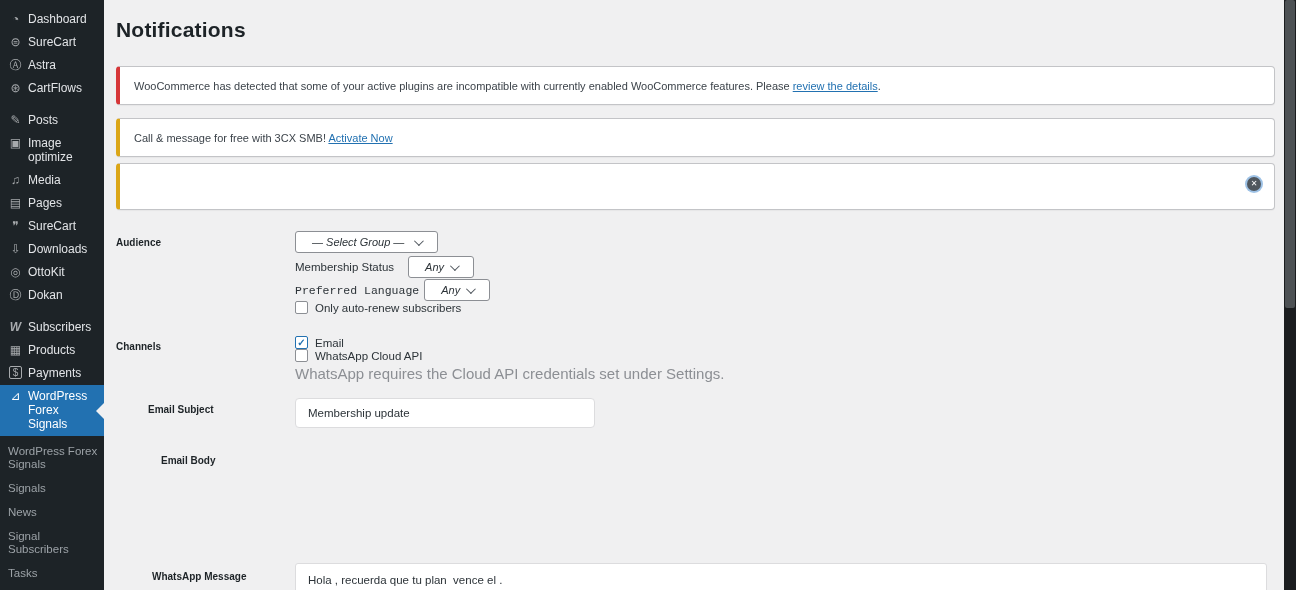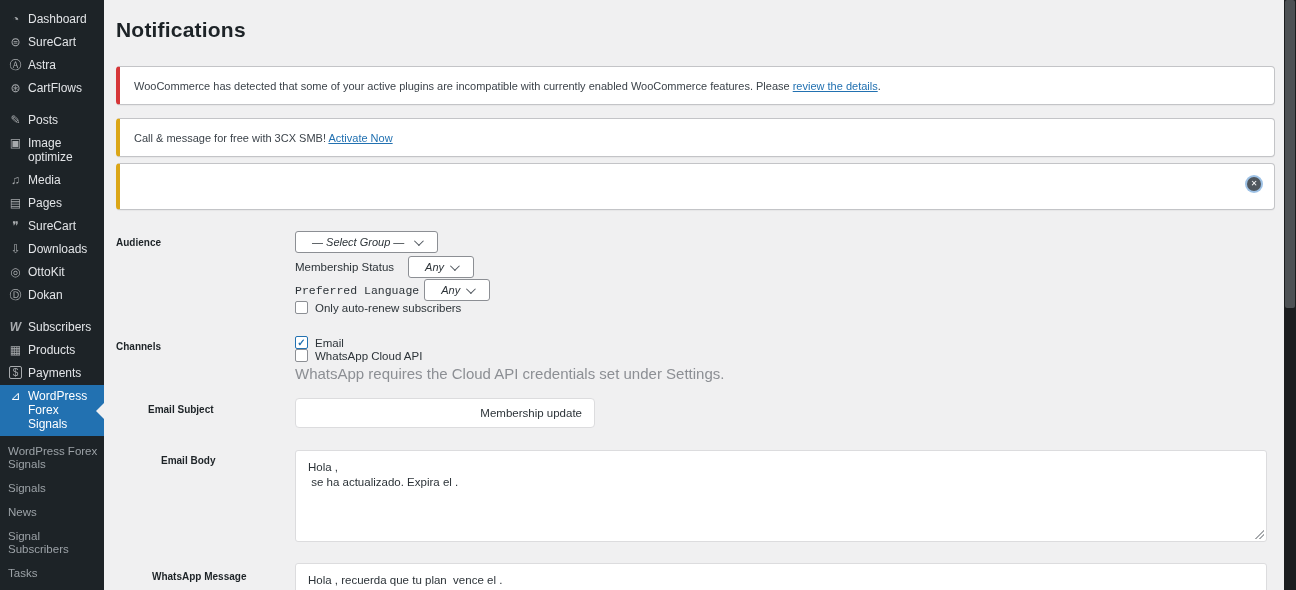--- a/index.html
+++ b/index.html
@@ -39,21 +39,21 @@
   .dismiss { position:absolute; right:13px; top:13px; width:14px; height:14px; border-radius:50%; background:#50575e; color:#fff; font-size:8px; line-height:14px; text-align:center; cursor:pointer; box-shadow:0 0 0 2px #9ec2e6; }
 
   
   .flabel { position:absolute; left:15px; font-size:10px; font-weight:bold; color:#1d2327; }
   .ctl-row { position:absolute; display:flex; align-items:center; font-size:11.5px; color:#2c3338; }
   .sel { background:#fff; border:1px solid #8c8f94; border-radius:3px; height:22px; display:inline-flex; align-items:center; padding:0 16px; font-size:11px; color:#2c3338; cursor:pointer; position:relative;font-style:italic; }
   .sel .chev { width:7px; height:7px; border-right:1.5px solid #50575e; border-bottom:1.5px solid #50575e; transform:rotate(45deg) translateY(-2px); margin-left:10px; flex:none; }
   .cb { width:13px; height:13px; border:1px solid #8c8f94; border-radius:2px; background:#fff; flex:none; margin-right:7px; cursor:pointer; font-size:10px; line-height:11px; text-align:center; color:transparent; }
   .cb.checked { border-color:#2271b1; color:#2271b1; font-weight:bold; }
   .helper { position:absolute; font-size:15px; color:#8c8f94; }
-  .ti { position:absolute; background:#fff; border:1px solid #dcdcde; border-radius:4px; font-family:"Liberation Sans",sans-serif; font-size:11.5px; color:#2c3338; padding:0 12px;text-align:right; }
+  .ti { position:absolute; background:#fff; border:1px solid #dcdcde; border-radius:4px; font-family:"Liberation Sans",sans-serif; font-size:11.5px; color:#2c3338; padding:0 12px; }
   .ta { position:absolute; background:#fff; border:1px solid #dcdcde; border-radius:3px; font-size:11.5px; line-height:15px; color:#2c3338; padding:9px 12px; white-space:pre-wrap; cursor:text; }
   .grip { position:absolute; right:2px; bottom:2px; width:10px; height:10px; cursor:nwse-resize;
     background:linear-gradient(135deg, transparent 0 55%, #a7aaad 55% 63%, transparent 63% 75%, #a7aaad 75% 83%, transparent 83%); }
 </style>
 </head>
 <body>
 
 <div class="screen">
 
   <aside class="sidebar">
@@ -182,22 +182,20 @@
     <div class="ctl-row" style="left:194px; top:349px;">
       <span class="cb"></span>
       <span>WhatsApp Cloud API</span>
     </div>
     <div class="helper" style="left:194px; top:365px;">WhatsApp requires the Cloud API credentials set under Settings.</div>
 
     <div class="flabel" style="top:404px;margin-left:32px;">Email Subject</div>
     <input class="ti" style="left: 194px; top: 398px; width: 300px; height: 30px;" value="Membership update">
 
     <div class="flabel" style="top:455px;padding-left:45px;">Email Body</div>
-    <div class="ta" style="left:194px; top:450px; width:972px; height:92px;"><span>Hola ,
- se ha actualizado. Expira el .</span><span class="grip"></span></div>
 
     <div class="flabel" style="top:571px;margin-left:36px;">WhatsApp Message</div>
     <div class="ta" style="left:194px; top:563px; width:972px; height:60px;"><span>Hola , recuerda que tu plan  vence el .</span></div>
   </main>
 
   <div class="vscroll">
     <div class="vthumb"></div>
   </div>
 
 </div>

